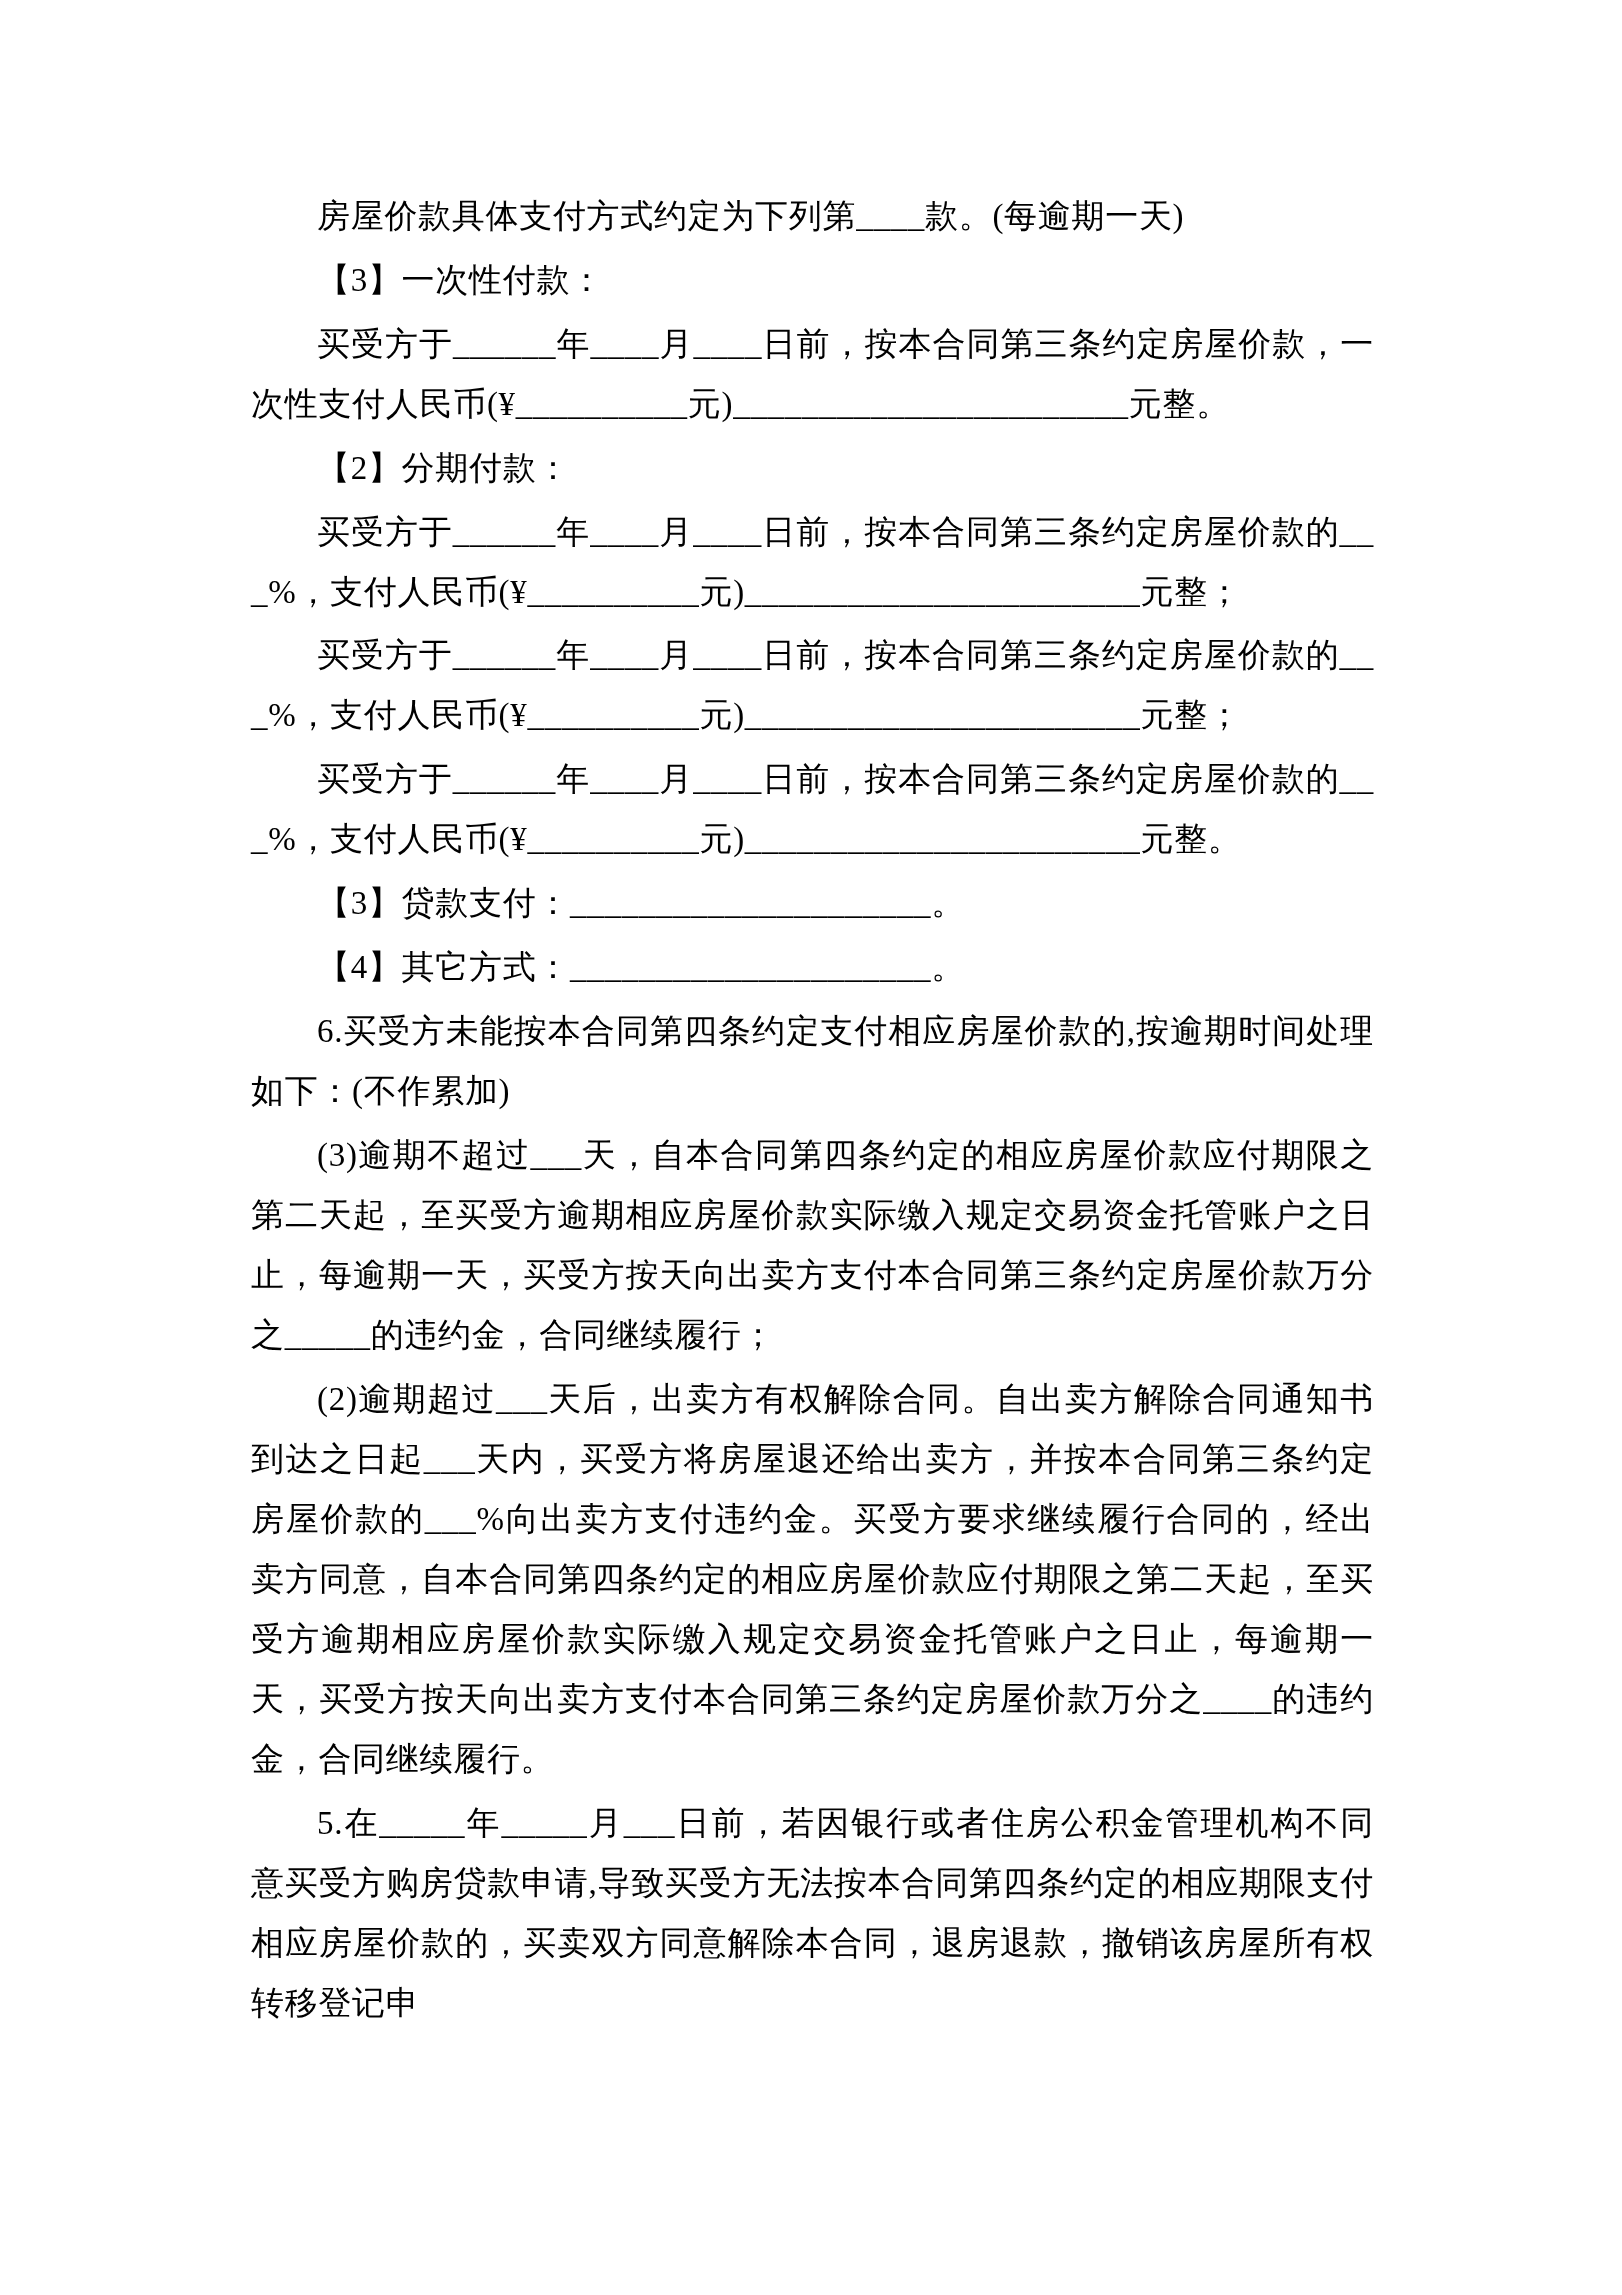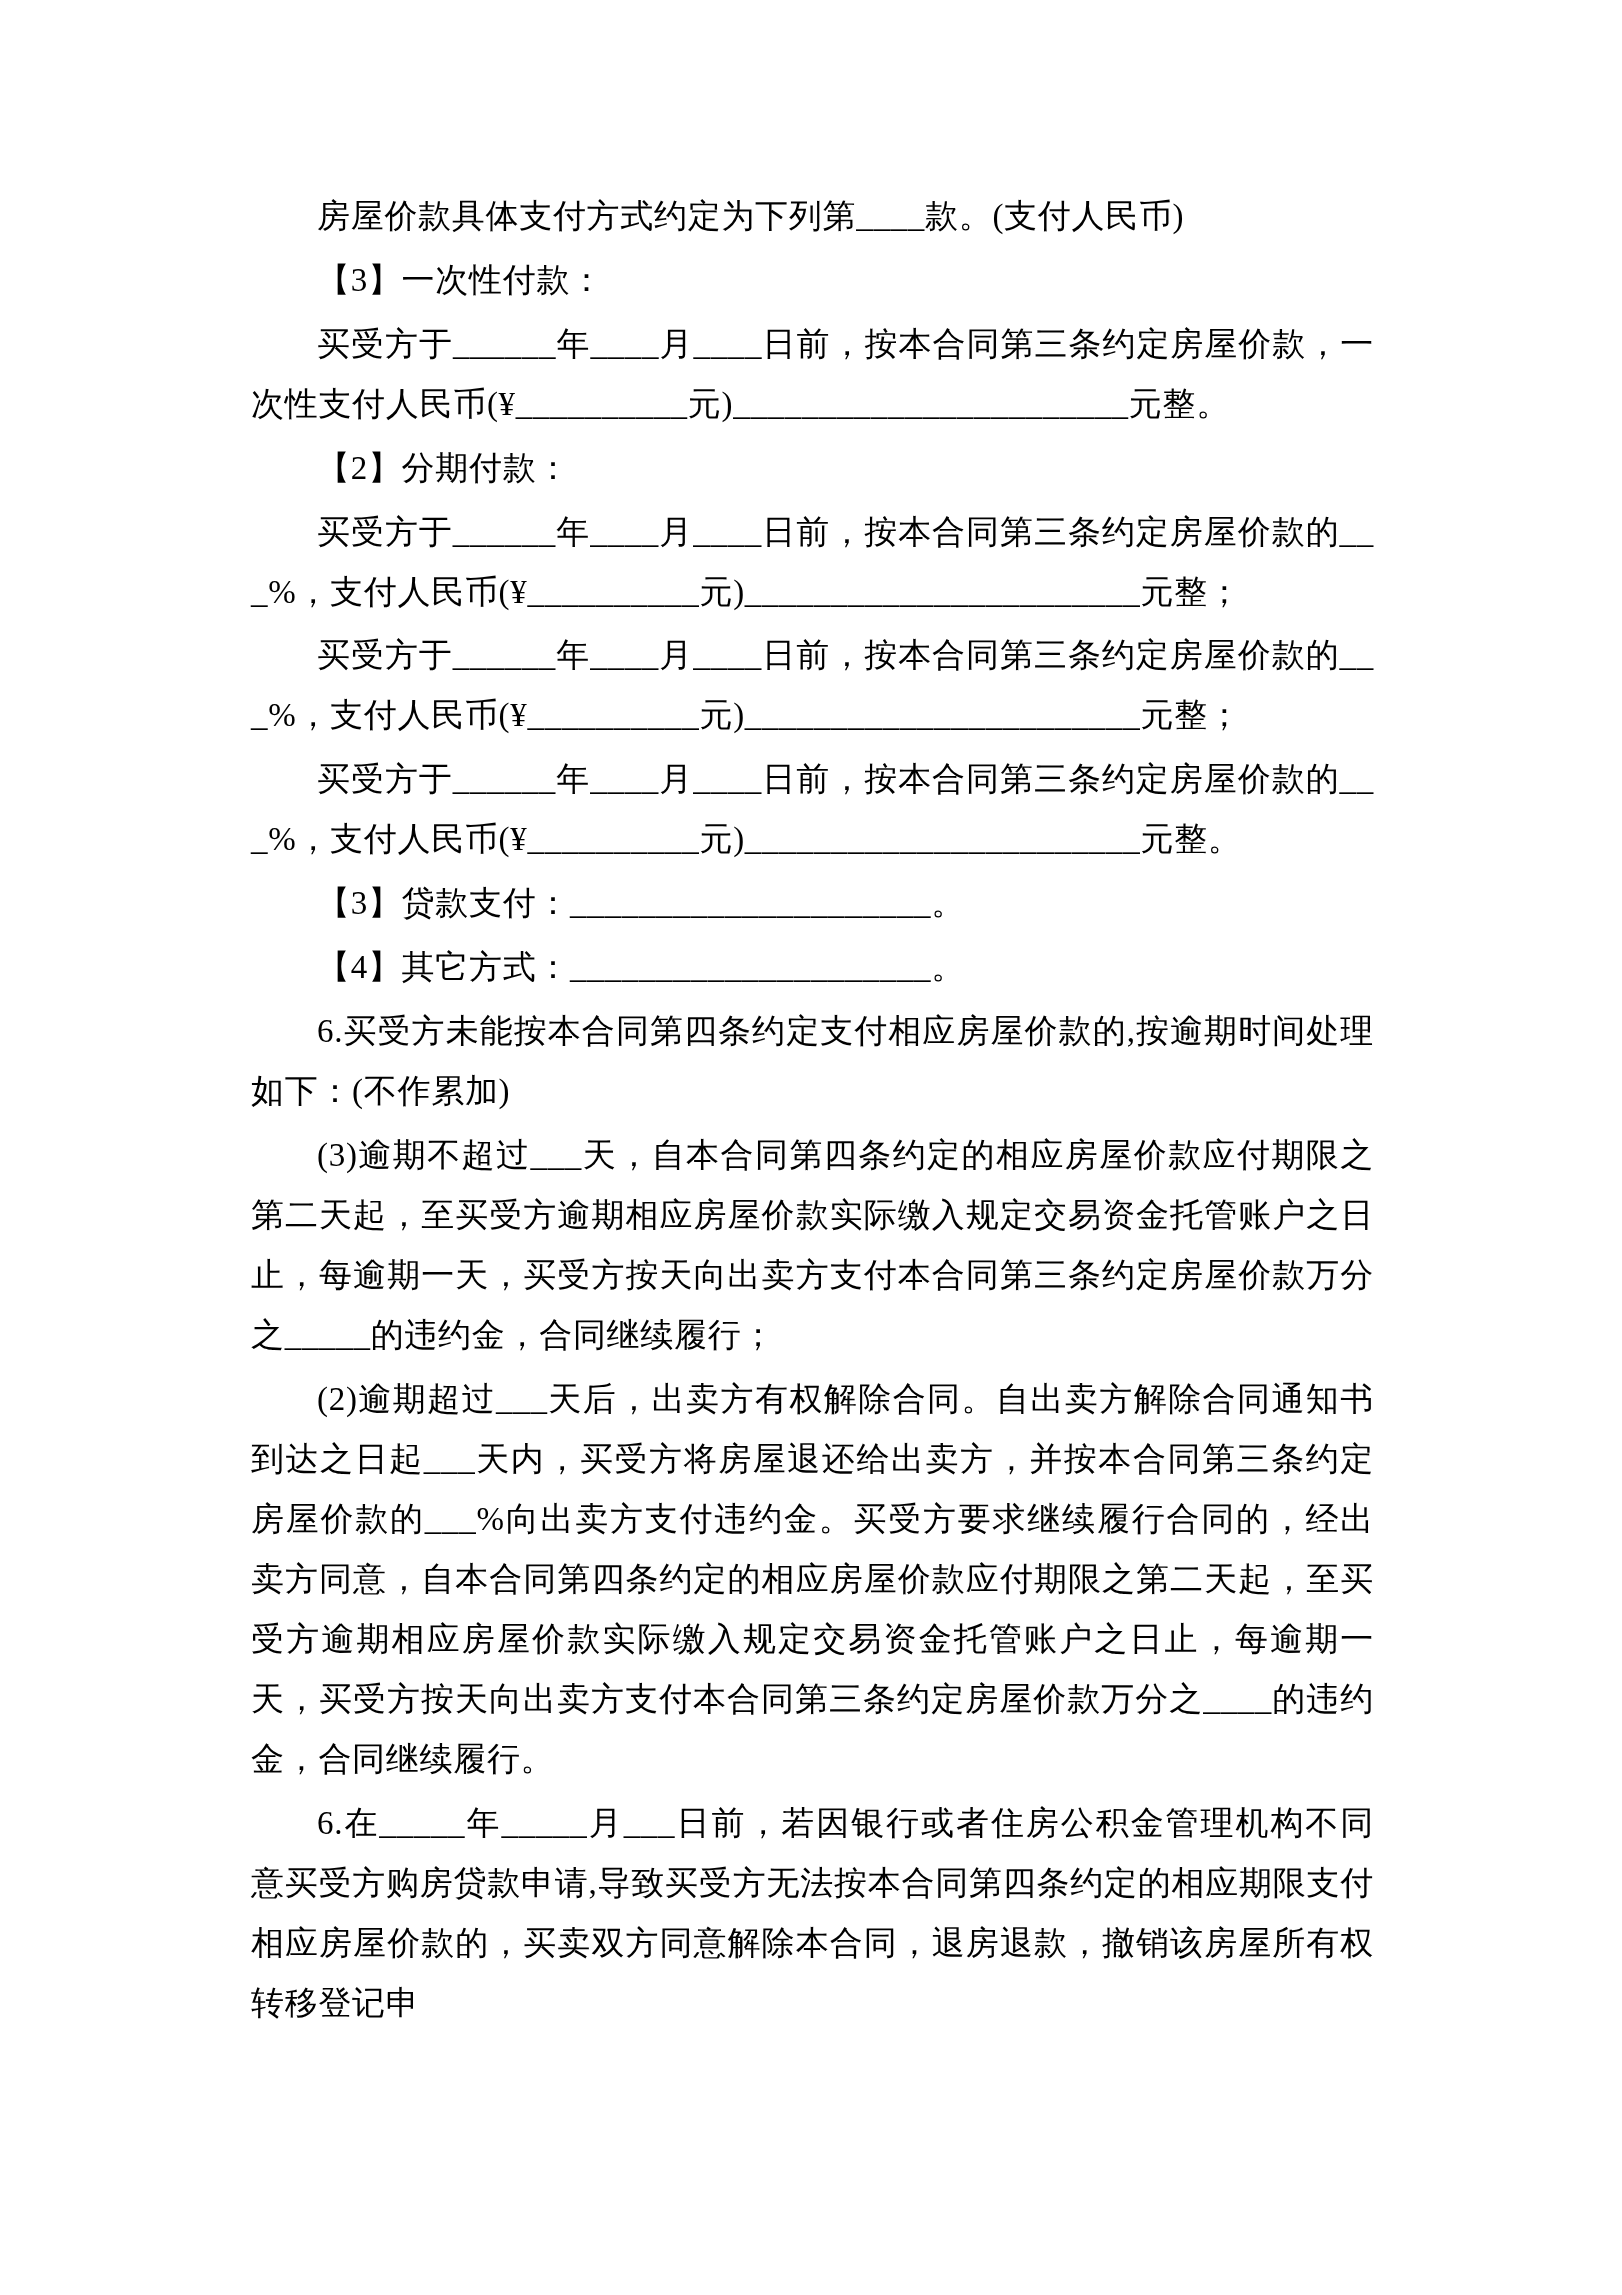--- a/index.html
+++ b/index.html
@@ -34,28 +34,28 @@
   }
   .para.heading {
     text-align: left;
   }
 </style>
 </head>
 <body>
 
 <div class="page">
   <div class="content">
-    <p class="para">房屋价款具体支付方式约定为下列第____款。(支付人民币)</p>
+    <p class="para">房屋价款具体支付方式约定为下列第____款。(每逾期一天)</p>
     <p class="para heading">【3】一次性付款：</p>
     <p class="para">买受方于______年____月____日前，按本合同第三条约定房屋价款，一次性支付人民币(¥__________元)_______________________元整。</p>
     <p class="para heading">【2】分期付款：</p>
     <p class="para">买受方于______年____月____日前，按本合同第三条约定房屋价款的___%，支付人民币(¥__________元)_______________________元整；</p>
     <p class="para">买受方于______年____月____日前，按本合同第三条约定房屋价款的___%，支付人民币(¥__________元)_______________________元整；</p>
     <p class="para">买受方于______年____月____日前，按本合同第三条约定房屋价款的___%，支付人民币(¥__________元)_______________________元整。</p>
     <p class="para heading">【3】贷款支付：_____________________。</p>
     <p class="para heading">【4】其它方式：_____________________。</p>
     <p class="para">6.买受方未能按本合同第四条约定支付相应房屋价款的,按逾期时间处理如下：(不作累加)</p>
     <p class="para">(3)逾期不超过___天，自本合同第四条约定的相应房屋价款应付期限之第二天起，至买受方逾期相应房屋价款实际缴入规定交易资金托管账户之日止，每逾期一天，买受方按天向出卖方支付本合同第三条约定房屋价款万分之_____的违约金，合同继续履行；</p>
     <p class="para">(2)逾期超过___天后，出卖方有权解除合同。自出卖方解除合同通知书到达之日起___天内，买受方将房屋退还给出卖方，并按本合同第三条约定房屋价款的___%向出卖方支付违约金。买受方要求继续履行合同的，经出卖方同意，自本合同第四条约定的相应房屋价款应付期限之第二天起，至买受方逾期相应房屋价款实际缴入规定交易资金托管账户之日止，每逾期一天，买受方按天向出卖方支付本合同第三条约定房屋价款万分之____的违约金，合同继续履行。</p>
-    <p class="para"> 6.在_____年_____月___日前，若因银行或者住房公积金管理机构不同意买受方购房贷款申请,导致买受方无法按本合同第四条约定的相应期限支付相应房屋价款的，买卖双方同意解除本合同，退房退款，撤销该房屋所有权转移登记申</p>
+    <p class="para"> 5.在_____年_____月___日前，若因银行或者住房公积金管理机构不同意买受方购房贷款申请,导致买受方无法按本合同第四条约定的相应期限支付相应房屋价款的，买卖双方同意解除本合同，退房退款，撤销该房屋所有权转移登记申</p>
   </div>
 </div>
 
 
 </body></html>

